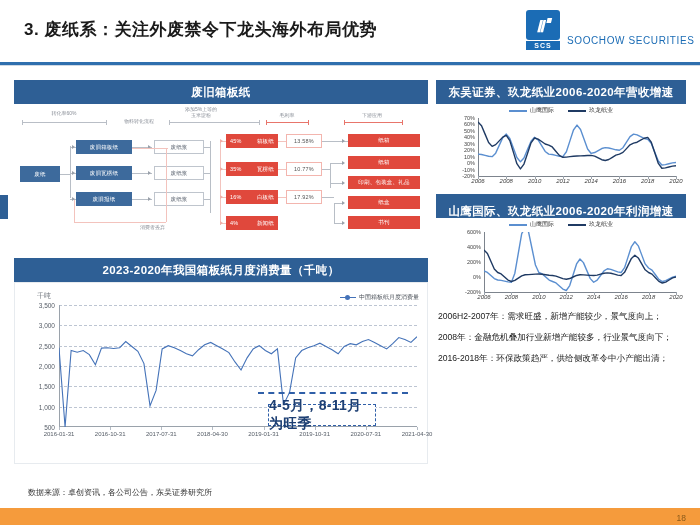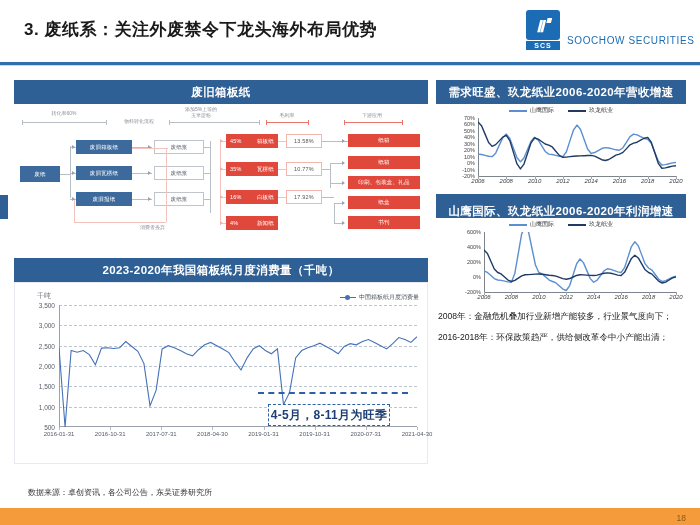--- a/index.html
+++ b/index.html
@@ -87,24 +87,24 @@
 
   #cons-plot { position:absolute; left:44px; top:22px; width:358px; height:122px; }
   .grid-h { position:absolute; left:0; width:100%; height:0; border-top:1px dashed #9aa7bb; opacity:.65; }
   .ytick { position:absolute; right:100%; margin-right:4px; font-size:6.5px; color:#555c66; transform:translateY(-50%); white-space:nowrap; }
   .xtick { position:absolute; top:100%; margin-top:4px; font-size:6px; color:#555c66; transform:translateX(-50%); white-space:nowrap; }
   .xtickmark { position:absolute; top:100%; width:1px; height:3px; background:#b5bcc5; }
   #cons-axis-y { position:absolute; left:0; top:0; width:1px; height:100%; background:#9aa2ab; }
   #cons-axis-x { position:absolute; left:0; bottom:0; width:100%; height:1px; background:#9aa2ab; }
 
   #season-note {
-    position:absolute; left:268px; top:404px; width:122px; height:22px;
+    position:absolute; left:268px; top:404px; width:108px; height:22px;
     border:1.5px dashed #2f5fa8; background:#fff;
     display:flex; align-items:center; justify-content:center;
-    font-size:12px; color:#1d3f73; font-weight:bold; letter-spacing:.3px;
+    font-size:14px; color:#1d3f73; font-weight:bold; letter-spacing:.3px;
   }
   #season-dash {
     position:absolute; left:258px; top:392px; width:150px; height:0;
     border-top:2px dashed #2f5fa8;
   }
 
   
   #rev-panel  { position:absolute; left:436px; top:80px;  width:250px; height:24px; }
   #rev-body   { position:absolute; left:436px; top:104px; width:250px; height:86px; background:#fff; }
   #prof-panel { position:absolute; left:436px; top:194px; width:250px; height:34px; }
@@ -289,21 +289,21 @@
       <div class="xtickmark" style="left: 255.714px;"></div>
       <div class="xtick" style="left: 306.857px;">2020-07-31</div>
       <div class="xtickmark" style="left: 306.857px;"></div>
       <div class="xtick" style="left: 358px;">2021-04-30</div>
       <div class="xtickmark" style="left: 358px;"></div>
     </div>
 </div>
 <div id="season-dash"></div>
 <div id="season-note">4-5月，8-11月为旺季</div>
 
-<div id="rev-panel" class="panel-bar">需求旺盛、玖龙纸业2006-2020年营收增速</div>
+<div id="rev-panel" class="panel-bar">东吴证券、玖龙纸业2006-2020年营收增速</div>
 <div id="rev-body">
   <div class="mini-legend">
     <span class="ll">
       <span class="sw" style="background:#5b8fd0"></span>
       <span>山鹰国际</span>
     </span>
     <span class="ll">
       <span class="sw" style="background:#1f3a63"></span>
       <span>玖龙纸业</span>
     </span>
@@ -383,19 +383,20 @@
       <div class="mini-xtick" style="left: 164.571px; top: 60px;">2018</div>
       <div class="mini-xtickmark" style="left: 164.571px; top: 60px;"></div>
       <div class="mini-xtick" style="left: 192px; top: 60px;">2020</div>
       <div class="mini-xtickmark" style="left: 192px; top: 60px;"></div>
     </div>
 </div>
 
 <div id="left-accent"></div>
 
 <div id="notes">
+    <div class="note-p">2006H2-2007年：需求旺盛，新增产能较少，景气度向上；</div>
     <div class="note-p">2008年：金融危机叠加行业新增产能较多，行业景气度向下；</div>
     <div class="note-p">2016-2018年：环保政策趋严，供给侧改革令中小产能出清；</div>
   </div>
 
 <div id="source">数据来源：卓创资讯，各公司公告，东吴证券研究所</div>
 <div id="footer-bar"></div>
 <div id="page-num">18</div>
 
 </body></html>

